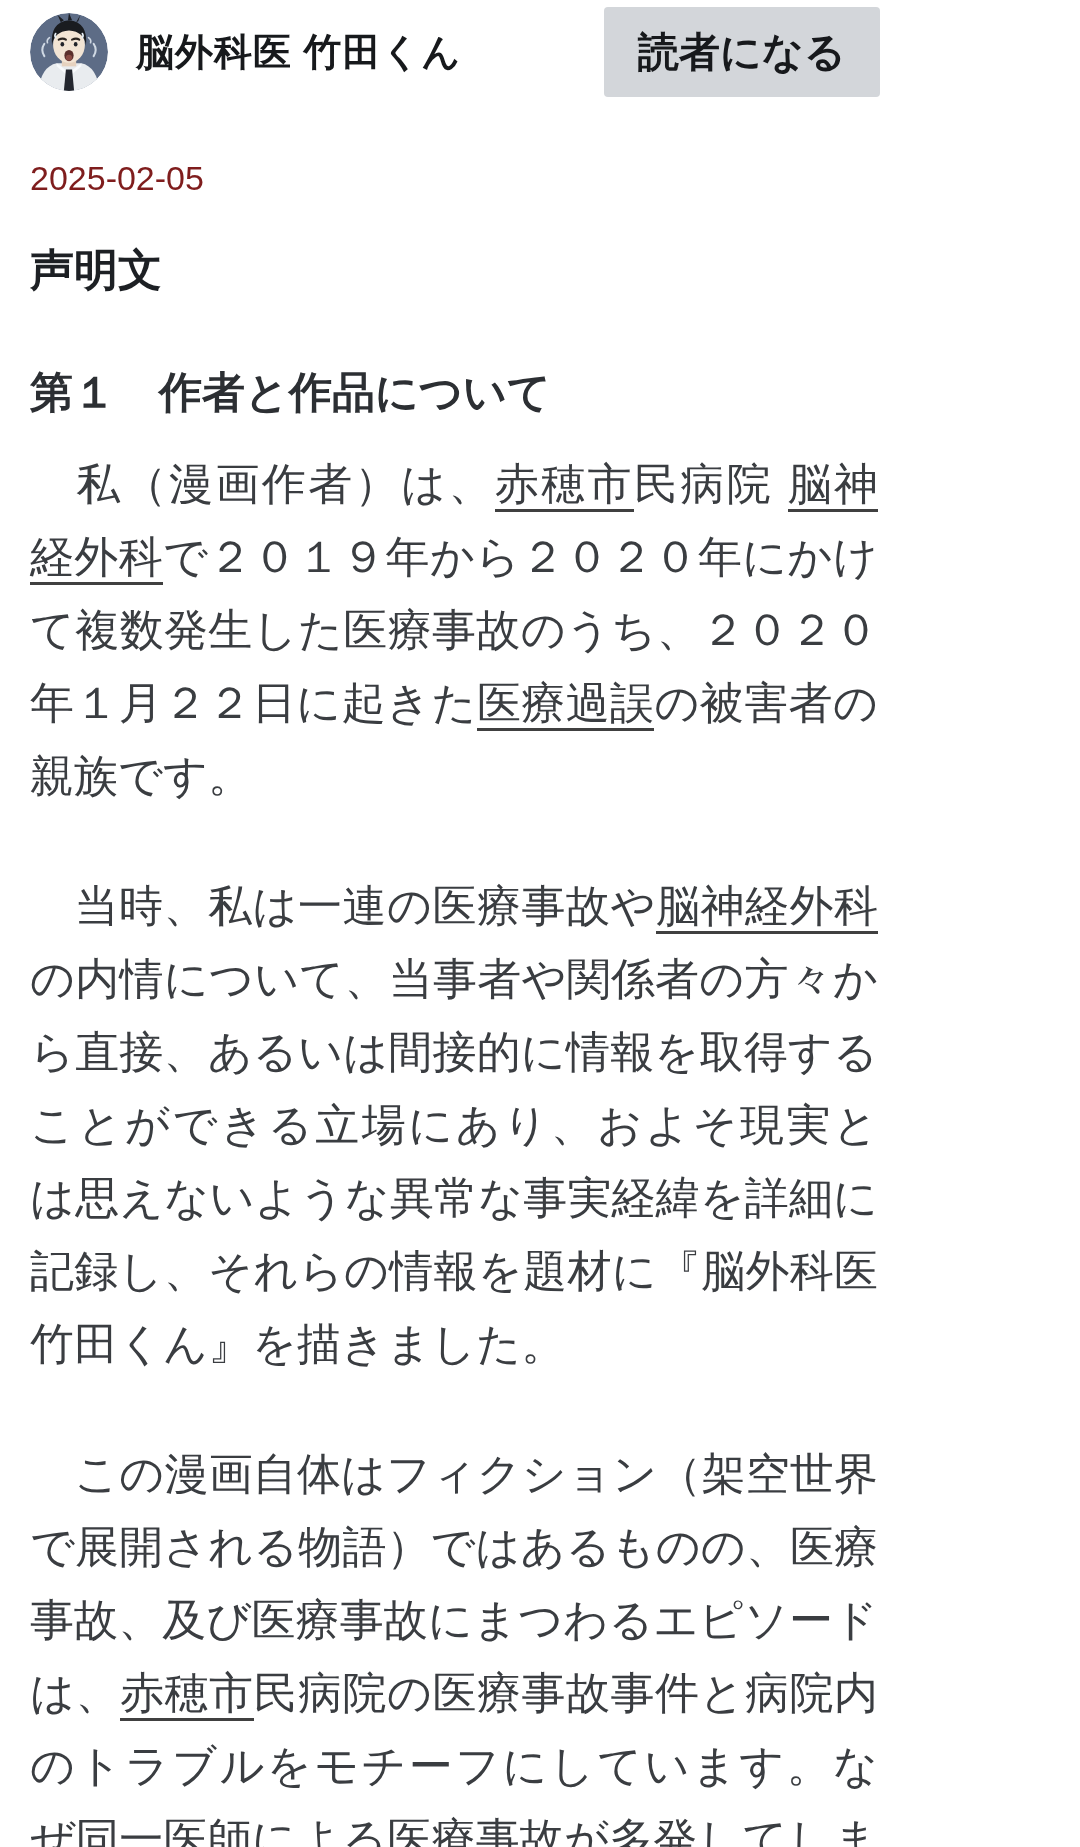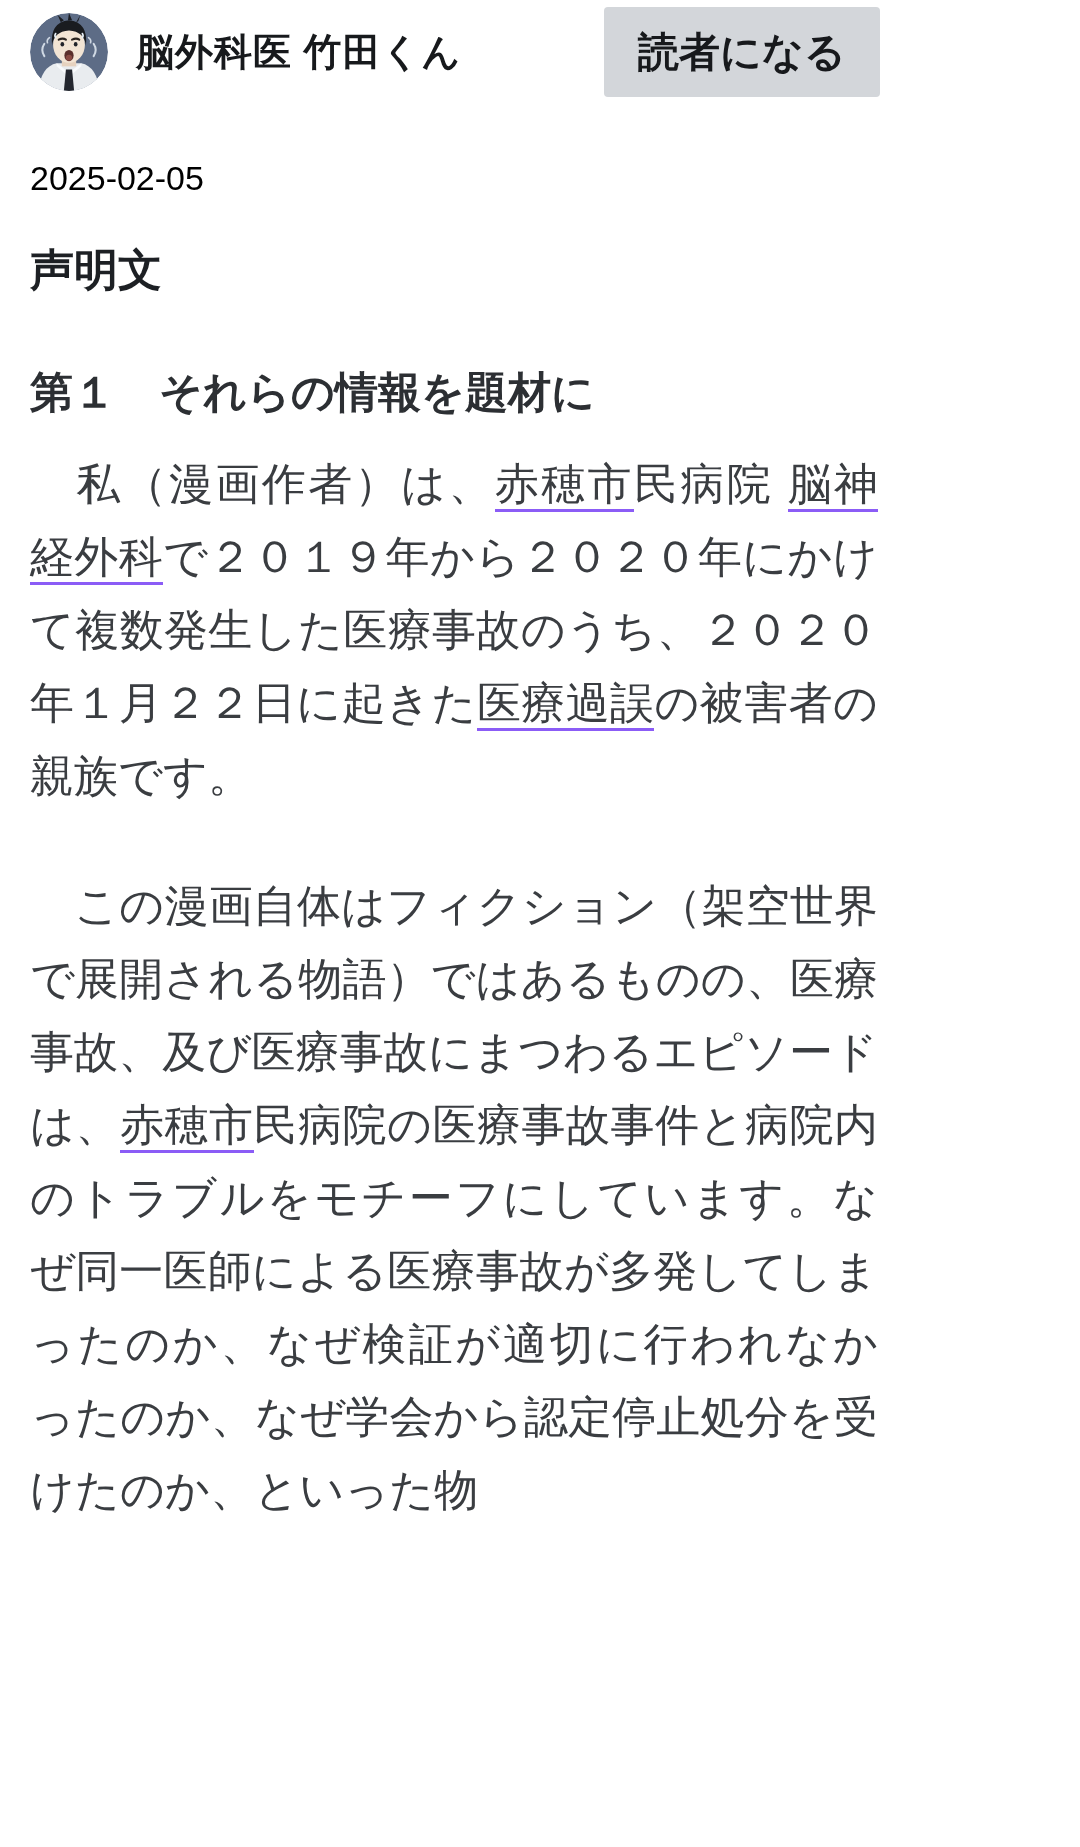--- a/index.html
+++ b/index.html
@@ -48,21 +48,21 @@
     display: flex;
     align-items: center;
     justify-content: center;
     cursor: pointer;
   }
 
   
   .date {
     margin: 62px 30px 0;
     font-size: 34px;
-    color: #000000;
+    color: #7f1d1d;
   }
   .entry-title {
     margin: 50px 30px 0;
     font-size: 44px;
     line-height: 1;
     font-weight: bold;
     color: #1d2024;
   }
   .section-heading {
     margin: 76px 30px 0;
@@ -78,21 +78,21 @@
     color: #3a3d41;
     text-align: justify;
     text-justify: inter-ideograph;
     margin: 0 0 57px;
     overflow-wrap: anywhere;
   }
   .para:last-child { margin-bottom: 0; }
   .kw {
     color: inherit;
     text-decoration: none;
-    border-bottom: 3px solid #8b5cf6;
+    border-bottom: 3px solid #404040;
     padding-bottom: 1px;
     cursor: pointer;
   }
 </style>
 </head>
 <body>
 
 <div class="page">
 
   <div class="header">
@@ -130,20 +130,21 @@
       </svg>
     </div>
     <div class="blog-title">脳外科医 竹田くん</div>
     <button class="subscribe-btn">読者になる</button>
   </div>
 
   <div class="date">2025-02-05</div>
 
   <h1 class="entry-title">声明文</h1>
 
-  <h2 class="section-heading">第１　それらの情報を題材に</h2>
+  <h2 class="section-heading">第１　作者と作品について</h2>
 
   <div class="article-body">
       <p class="para">　私（漫画作者）は、<a class="kw">赤穂市</a>民病院 <a class="kw">脳神経外科</a>で２０１９年から２０２０年にかけて複数発生した医療事故のうち、２０２０年１月２２日に起きた<a class="kw">医療過誤</a>の被害者の親族です。</p>
+      <p class="para">　当時、私は一連の医療事故や<a class="kw">脳神経外科</a>の内情について、当事者や関係者の方々から直接、あるいは間接的に情報を取得することができる立場にあり、およそ現実とは思えないような異常な事実経緯を詳細に記録し、それらの情報を題材に『脳外科医 竹田くん』を描きました。</p>
       <p class="para">　この漫画自体はフィクション（架空世界で展開される物語）ではあるものの、医療事故、及び医療事故にまつわるエピソードは、<a class="kw">赤穂市</a>民病院の医療事故事件と病院内のトラブルをモチーフにしています。なぜ同一医師による医療事故が多発してしまったのか、なぜ検証が適切に行われなかったのか、なぜ学会から認定停止処分を受けたのか、といった物</p>
     </div>
 
 </div>
 
 </body></html>

